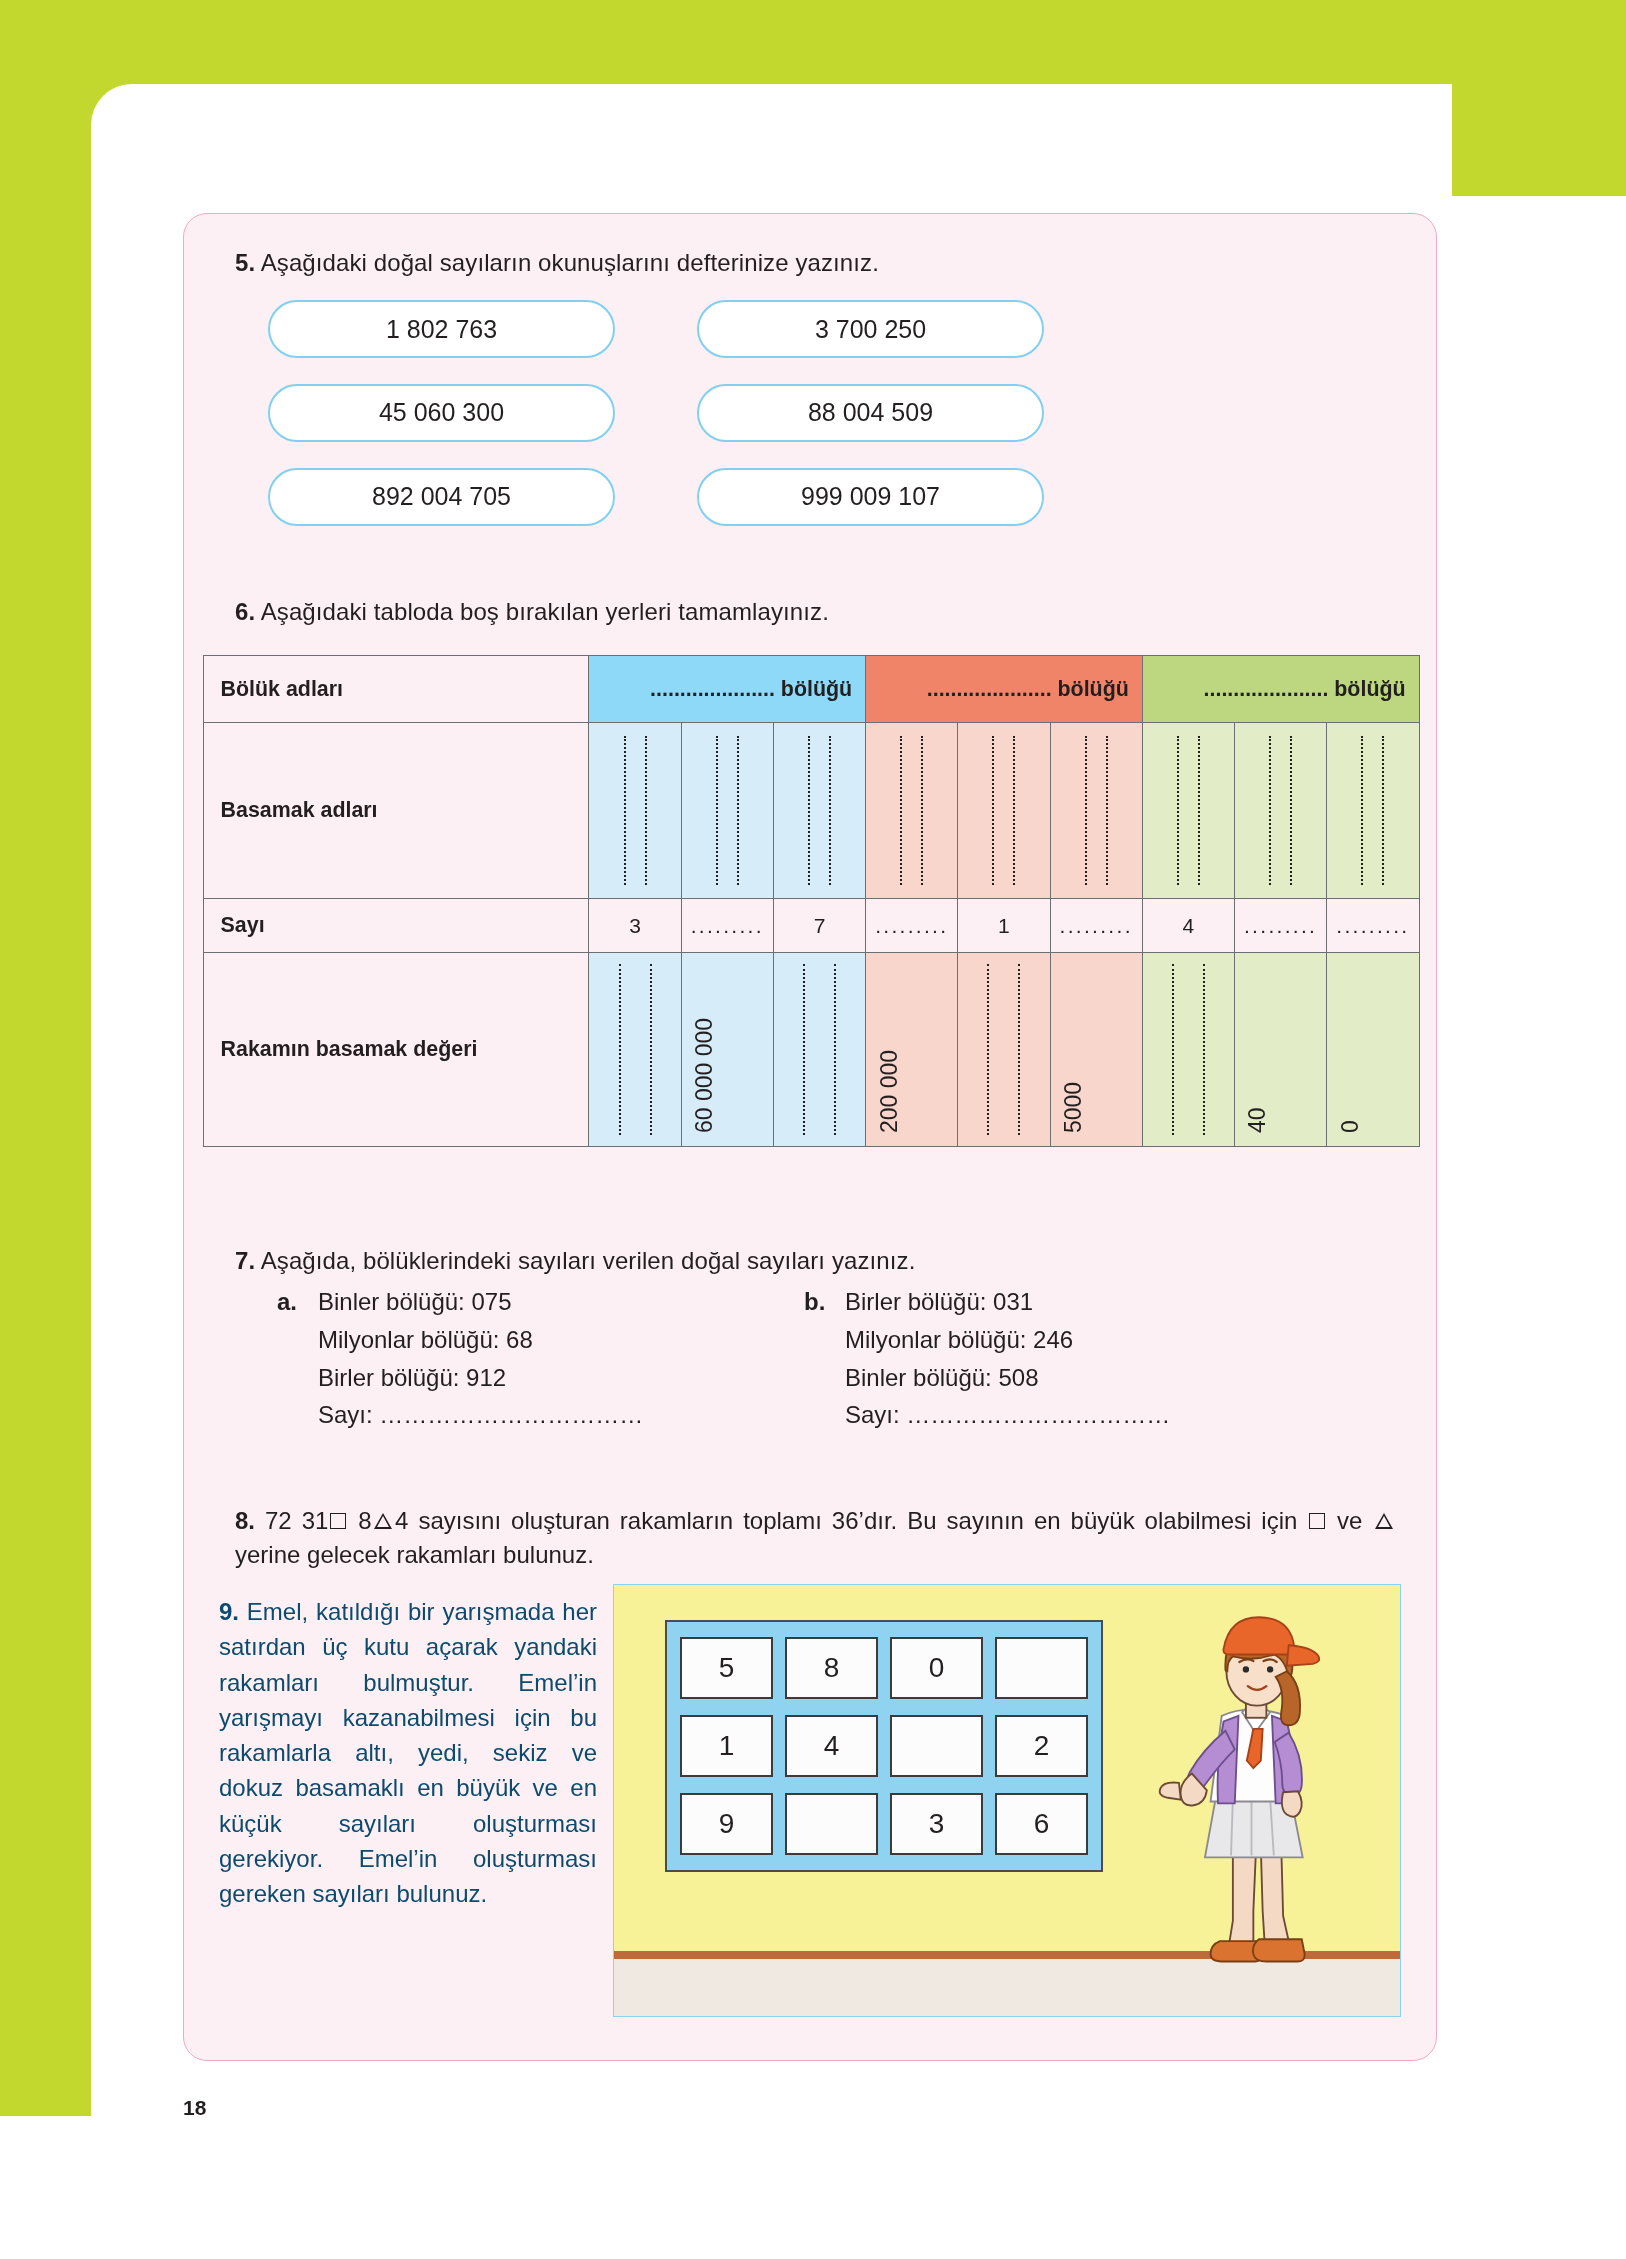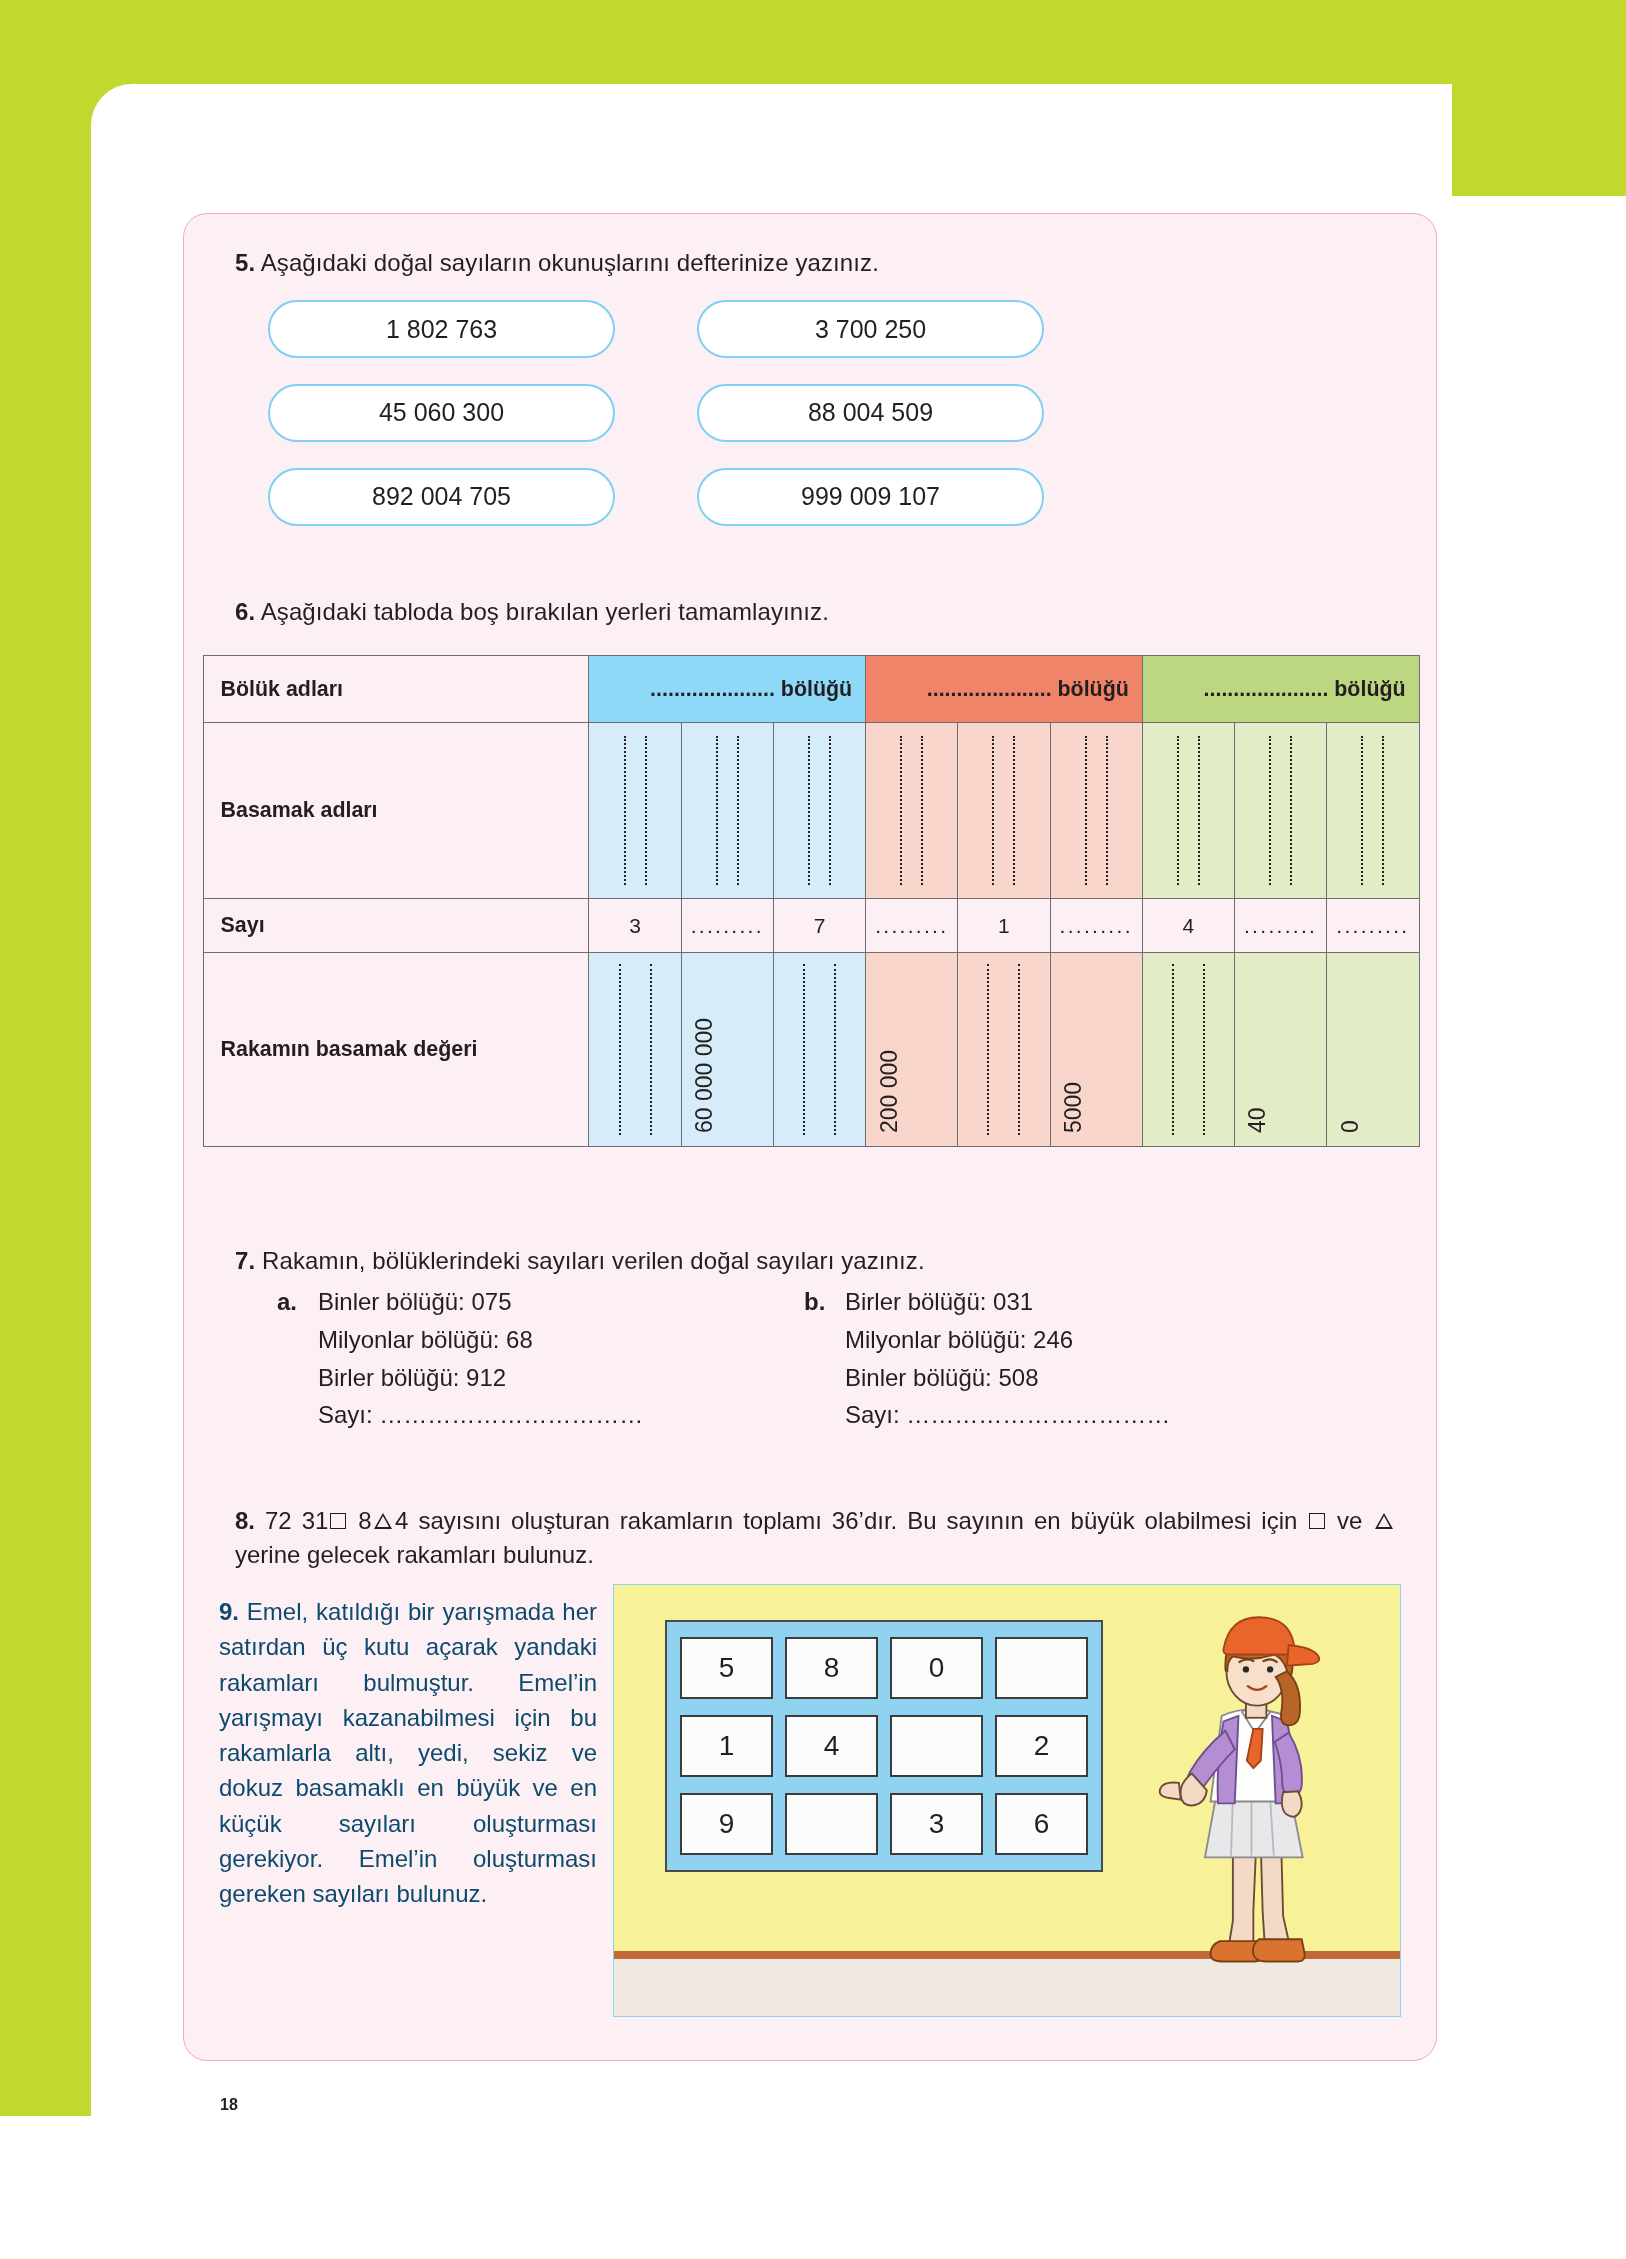--- a/index.html
+++ b/index.html
@@ -256,24 +256,23 @@
     color: #231f20;
   }
 
   
   .girl { position: absolute; right: 35px; bottom: 39px; width: 214px; height: 364px; }
 
   
   .pagenum {
     position: absolute;
     left: 183px; top: 2096px;
-    font-size: 16px;
+    font-size: 21px;
     font-weight: bold;
     color: #231f20;
-    margin-left: 37px;
   }
 </style>
 </head>
 <body>
 
 <div class="page">
 
   <div class="green-band"></div>
   <div class="green-left"></div>
   <div class="white-under"></div>
@@ -465,21 +464,21 @@
           <div class="rot-wrap">
                 <span class="rot-txt">0</span>
               </div>
         </td>
       </tr>
     </tbody>
       </table>
 
     <div class="q7-head q-line">
       <span class="qnum">7.</span>
-      <span>Rakamın, bölüklerindeki sayıları verilen doğal sayıları yazınız.</span>
+      <span>Aşağıda, bölüklerindeki sayıları verilen doğal sayıları yazınız.</span>
     </div>
 
     <div class="q7-colA">
       <div class="q7-row">
         <span class="q7-letter">a.</span>
         <span>Binler bölüğü: 075</span>
       </div>
       <div class="q7-row q7-indent">
         <span>Milyonlar bölüğü: 68</span>
       </div>

